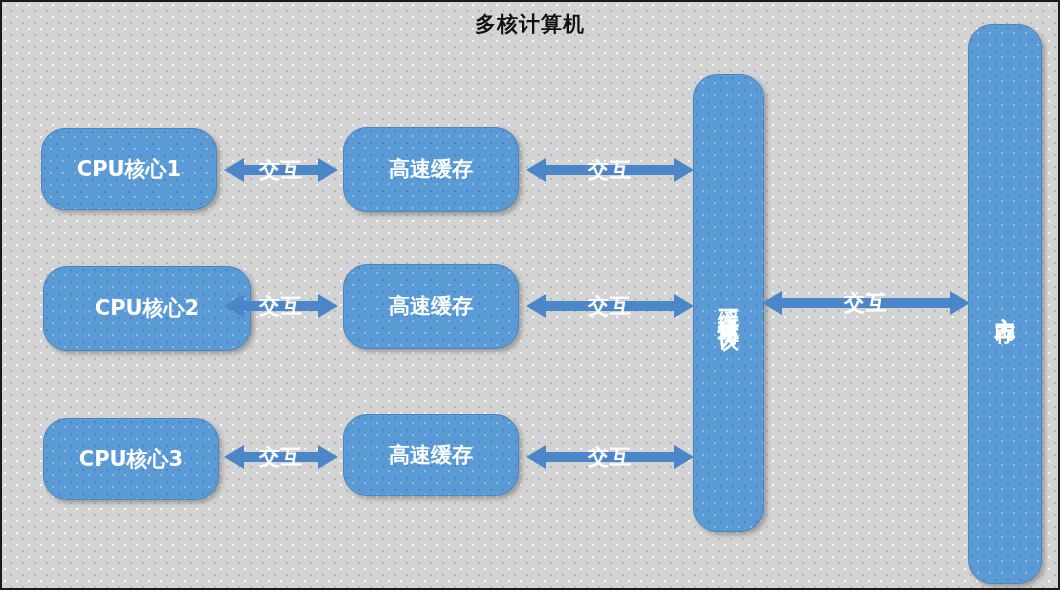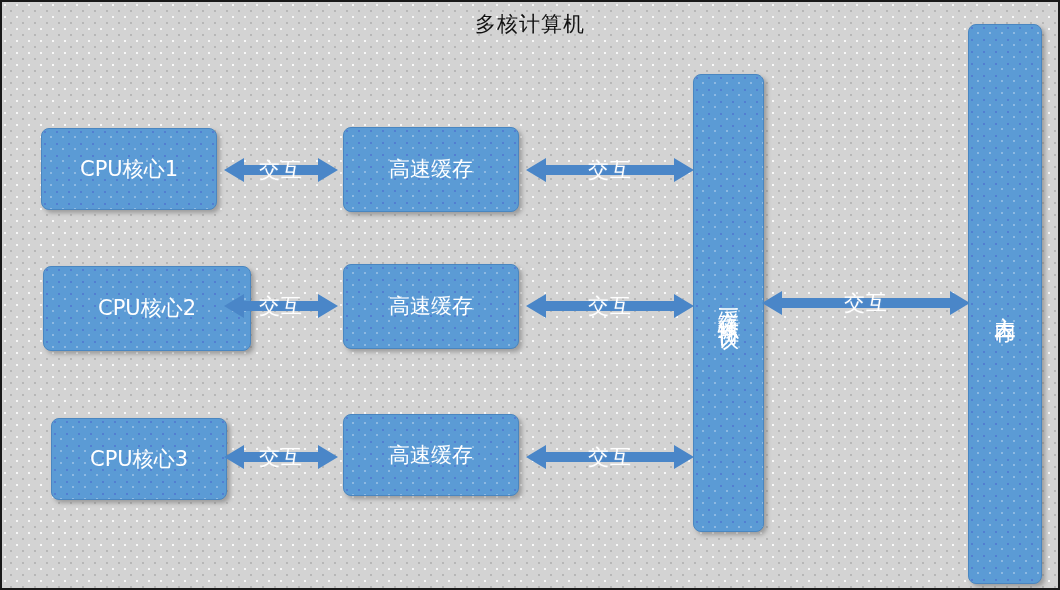--- a/index.html
+++ b/index.html
@@ -16,20 +16,21 @@
     width: 1060px;
     height: 590px;
     overflow: hidden;
     box-sizing: border-box;
     border: 2px solid #1a1a1a;
     background-color: #d3d3d3;
     background-image:
       radial-gradient(circle at 3px 3px, rgba(255,255,255,0.85) 1.1px, rgba(255,255,255,0) 1.3px),
       radial-gradient(circle at 9px 9px, rgba(160,160,160,0.55) 1.0px, rgba(160,160,160,0) 1.2px);
     background-size: 12px 12px, 12px 12px;
+    font-weight: bold;
   }
 
   
   .title {
     position: absolute;
     left: 0;
     top: 8px;
     width: 1056px;
     text-align: center;
     font-size: 21px;
@@ -41,21 +42,21 @@
   
   .node {
     position: absolute;
     box-sizing: border-box;
     background-color: #5b9bd5;
     background-image:
       radial-gradient(circle at 3px 3px, rgba(60,60,200,0.30) 1.0px, rgba(60,60,200,0) 1.2px),
       radial-gradient(circle at 9px 8px, rgba(255,255,255,0.30) 1.0px, rgba(255,255,255,0) 1.2px);
     background-size: 12px 12px, 12px 12px;
     border: 1px solid #4a86c0;
-    border-radius: 8px;
+    border-radius: 24px;
     box-shadow: 3px 3px 4px rgba(90,90,90,0.45);
     color: #ffffff;
     display: flex;
     align-items: center;
     justify-content: center;
     text-align: center;
     font-size: 21px;
     line-height: 1.05;
   }
 
@@ -135,21 +136,21 @@
     <span>高速缓存</span>
   </div>
 
   <div class="arrow" style="left:524px; top:288px; width:168px;">
     <svg width="168" height="32" viewBox="0 0 168 32" aria-hidden="true">
       <polygon points="0,16 20,4 20,11 148,11 148,4 168,16 148,28 148,21 20,21 20,28" fill="#4a86c8"></polygon>
     </svg>
     <span class="arrow-label">交互</span>
   </div>
 
-  <div class="node" style="left:41px; top:416px; width:176px; height:82px;margin-left:8px;">
+  <div class="node" style="left:41px; top:416px; width:176px; height:82px;">
     <span>CPU核心3</span>
   </div>
 
   <div class="arrow" style="left:222px; top:439px; width:114px;">
     <svg width="114" height="32" viewBox="0 0 114 32" aria-hidden="true">
       <polygon points="0,16 20,4 20,11 94,11 94,4 114,16 94,28 94,21 20,21 20,28" fill="#4a86c8"></polygon>
     </svg>
     <span class="arrow-label">交互</span>
   </div>
 

